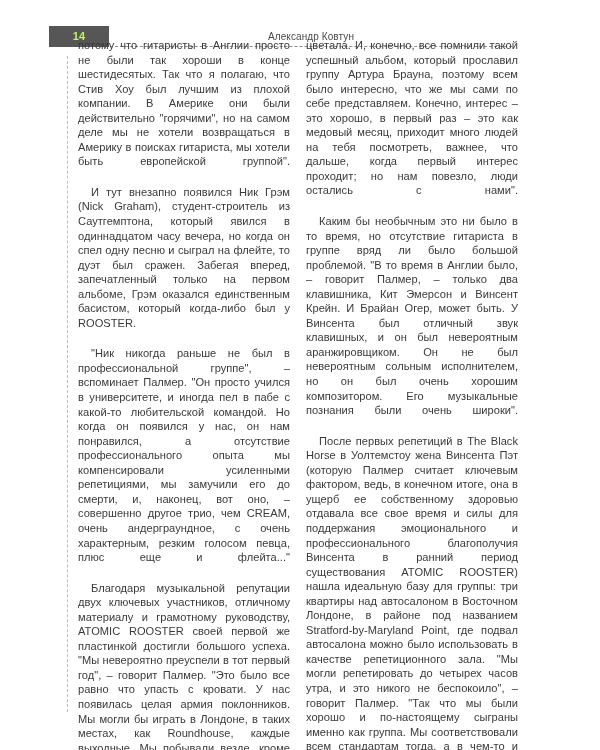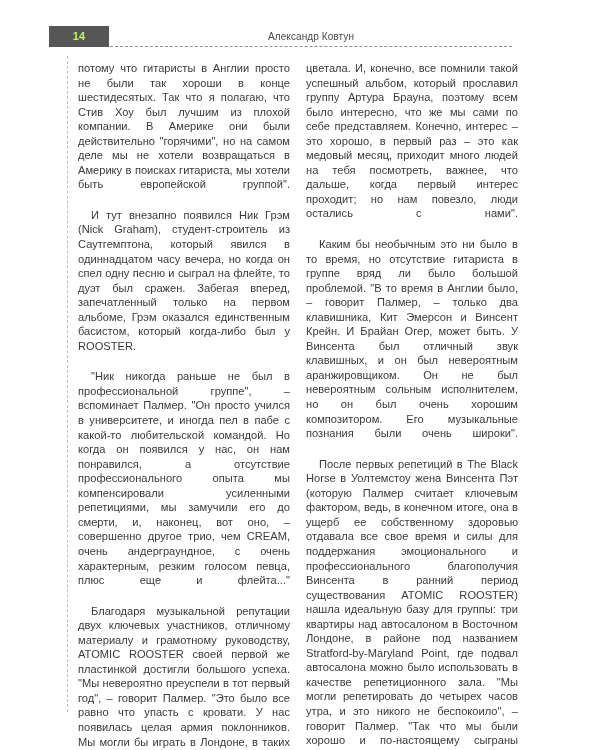--- a/index.html
+++ b/index.html
@@ -72,21 +72,21 @@
     top: 56px;
     width: 0;
     height: 656px;
     border-left: 1px dashed #bdbdbd;
   }
 
   
   .columns {
     position: absolute;
     left: 0;
-    top: 61px;
+    top: 38px;
     width: 600px;
     height: 665px;
   }
   .column {
     position: absolute;
     top: 0;
     width: 212px;
     font-size: 11.1px;
     line-height: 14.55px;
     text-align: justify;

